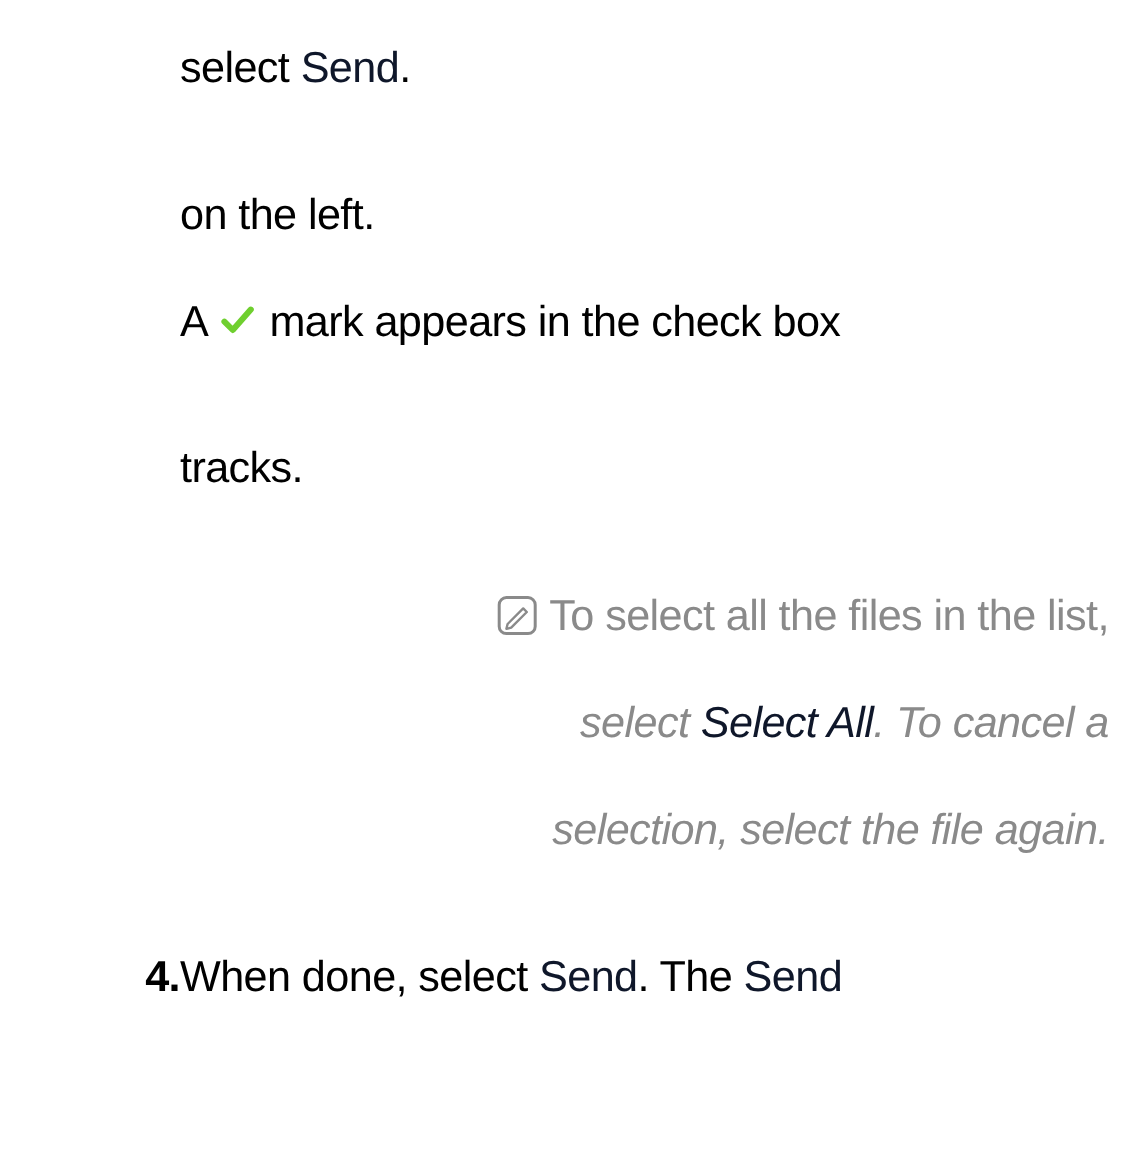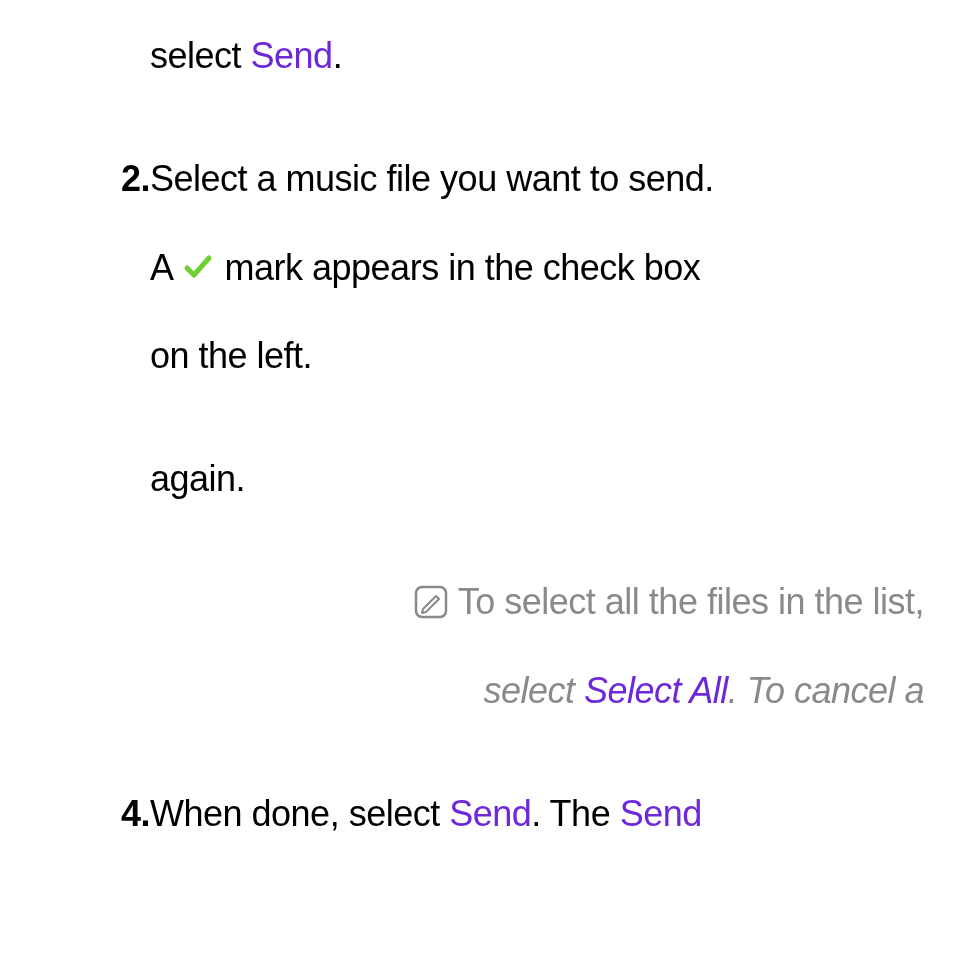--- a/index.html
+++ b/index.html
@@ -27,21 +27,21 @@
   .indent-note { padding-left: 122px; }
   .indent-note-body { padding-left: 168px; font-style: italic; }
 
   .num {
     display: inline-block;
     width: 48px;
     font-weight: 700;
     text-align: right;
     margin-right: 0px;
   }
-  .link { color: #6d28d9; }
+  .link { color: #0f172a; }
   .gray { color: #8a8a8a; text-align: right; }
   .check-icon {
     display: inline-block;
     vertical-align: -2px;
     margin: 0 2px;
   }
   .check-icon svg { display: block; }
   .note-icon {
     display: inline-block;
     width: 34px;
@@ -56,53 +56,53 @@
 <body>
 
 <div class="page">
 
   <p class="line indent-a">
     <span>select </span><span class="link">Send</span><span>.</span>
   </p>
 
   <div class="spacer"></div>
 
-  <p class="line indent-b">
-    <span class="num">2.</span><span>Select a music file you want to send.</span>
+  <p class="line indent-a">
+    <span>on the left.</span>
   </p>
   <p class="line indent-a">
     <span>A </span><span class="check-icon">
       <svg width="30" height="30" viewBox="0 0 30 30">
         <path d="M4 16 L11 23 L26 6" stroke="#6fcf2f" stroke-width="5" fill="none" stroke-linecap="round" stroke-linejoin="round"></path>
       </svg>
     </span><span> mark appears in the check box</span>
   </p>
-  <p class="line indent-a">
-    <span>on the left.</span>
-  </p>
 
   <div class="spacer"></div>
 
   <p class="line indent-a">
-    <span>again.</span>
+    <span>tracks.</span>
   </p>
 
   <div class="spacer"></div>
 
   <p class="line indent-note gray">
     <span class="note-icon">
       <svg width="34" height="34" viewBox="0 0 34 34">
         <rect x="2" y="2" width="30" height="30" rx="6" ry="6" fill="none" stroke="#8a8a8a" stroke-width="2.5"></rect>
         <path d="M9 24 L22 11 L25 14 L12 27 L8 28 Z" fill="none" stroke="#8a8a8a" stroke-width="2" stroke-linejoin="round"></path>
       </svg>
     </span><span>To select all the files in the list,</span>
   </p>
   <p class="line indent-note-body gray">
     <span>select </span><span class="link">Select All</span><span>. To cancel a</span>
   </p>
+  <p class="line indent-note-body gray">
+    <span>selection, select the file again.</span>
+  </p>
 
   <div class="spacer"></div>
 
   <p class="line indent-b">
     <span class="num">4.</span><span>When done, select </span><span class="link">Send</span><span>. The </span><span class="link">Send</span>
   </p>
 
 </div>
 
 </body></html>

